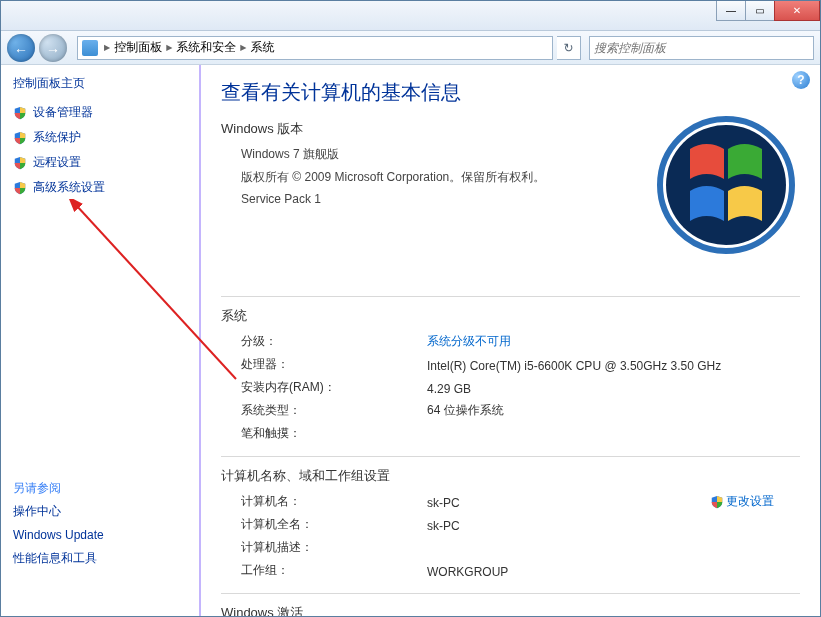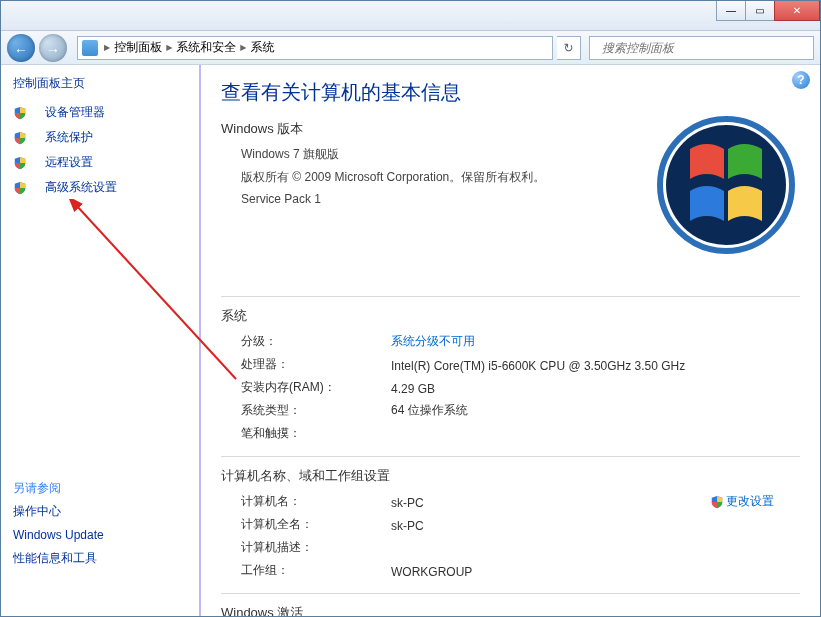--- a/index.html
+++ b/index.html
@@ -10,38 +10,38 @@
   .winbtn { width: 30px; height: 20px; display: flex; align-items: center; justify-content: center; border: 1px solid #8aa0b8; border-top: none; margin-left: -1px; background: linear-gradient(#f9fbfd,#dfe9f5); font-size: 10px; cursor: default; }
   .winbtn.close { width: 46px; background: linear-gradient(#f07f7a,#d9534f); border-color: #a33; color: #fff; }
   .navbar { height: 34px; background: linear-gradient(#f4f8fd,#e3edf7); border-bottom: 1px solid #c6d4e1; display: flex; align-items: center; padding: 0 6px; gap: 4px; }
   .navcircle { width: 28px; height: 28px; border-radius: 50%; background: radial-gradient(circle at 30% 30%, #6fb1e8, #2b71b8); display: flex; align-items: center; justify-content: center; color: #fff; font-size: 14px; box-shadow: inset 0 0 4px rgba(0,0,0,.3); }
   .navcircle.fwd { background: radial-gradient(circle at 30% 30%, #cfe0ef, #8aa8c2); }
   .addrbar { flex: 1; height: 24px; background: #fff; border: 1px solid #9db4cb; display: flex; align-items: center; padding: 0 4px; margin-left: 6px; overflow: hidden; }
   .addrbar .icon { width: 16px; height: 16px; background: linear-gradient(#6ab0ec,#3d8fd4); border-radius: 2px; margin-right: 4px; }
   .crumb { color: #000; padding: 0 2px; }
   .crumb-sep { color: #666; padding: 0 2px; font-size: 8px; }
   .addr-refresh { width: 24px; height: 24px; border: 1px solid #9db4cb; border-left: none; background: #fff; display: flex; align-items: center; justify-content: center; color: #567; }
-  .searchbox { width: 225px; height: 24px; border: 1px solid #9db4cb; background: #fff; margin-left: 4px; display: flex; align-items: center; padding: 0 12px; }
+  .searchbox { width: 225px; height: 24px; border: 1px solid #9db4cb; background: #fff; margin-left: 4px; display: flex; align-items: center; padding: 0 4px; }
   .searchbox input { border: none; outline: none; flex: 1; font-size: 12px; color: #888; background: transparent; font-style: italic; }
   .body { display: flex; height: calc(100% - 64px); }
   .sidebar { width: 200px; background: #fff; border-right: 2px solid #c4b5fd; padding: 10px 12px; }
   .side-title { color: #003399; font-size: 12px; margin-bottom: 8px; }
-  .side-link { display: flex; align-items: center; gap: 18px; color: #003399; padding: 4px 0; cursor: pointer; }
+  .side-link { display: flex; align-items: center; gap: 6px; color: #003399; padding: 4px 0; cursor: pointer; }
   .side-link.plain { color: #003399; }
   .shield { width: 14px; height: 14px; display: inline-block; }
   .see-also { margin-top: 280px; color: #3b82f6; font-size: 12px; margin-bottom: 2px; }
   .main { flex: 1; padding: 14px 20px 0 20px; overflow-y: auto; position: relative; }
   .page-title { color: #003399; font-size: 20px; font-weight: normal; margin-bottom: 14px; }
   .section-label { color: #333; font-size: 13px; margin-bottom: 8px; }
   .indent { padding-left: 20px; }
   .line { color: #444; margin-bottom: 6px; }
   hr.sep { border: none; border-top: 1px solid #d9d9d9; margin: 14px 0 10px 0; }
   .row { display: flex; margin-bottom: 6px; align-items: flex-end; }
   .row .k { width: 150px; color: #333; }
-  .row .v { color: #333; }
+  .row .v { color: #333; margin-left: 36px; }
   .row .v.link { color: #0066cc; }
   .change-link { position: absolute; right: 26px; color: #0066cc; display: flex; align-items: center; gap: 2px; }
   .help-icon { position: absolute; top: 6px; right: 10px; width: 18px; height: 18px; border-radius: 50%; background: radial-gradient(circle at 30% 30%, #9ed1ff, #2a7dd1); color: #fff; font-weight: bold; display: flex; align-items: center; justify-content: center; font-size: 12px; cursor: pointer; }
   .winlogo { position: absolute; top: 50px; right: 24px; width: 140px; height: 140px; }
   .arrow { position: absolute; top: 198px; left: 65px; pointer-events: none; }
 </style>
 </head>
 <body>
 
 <div class="window">

